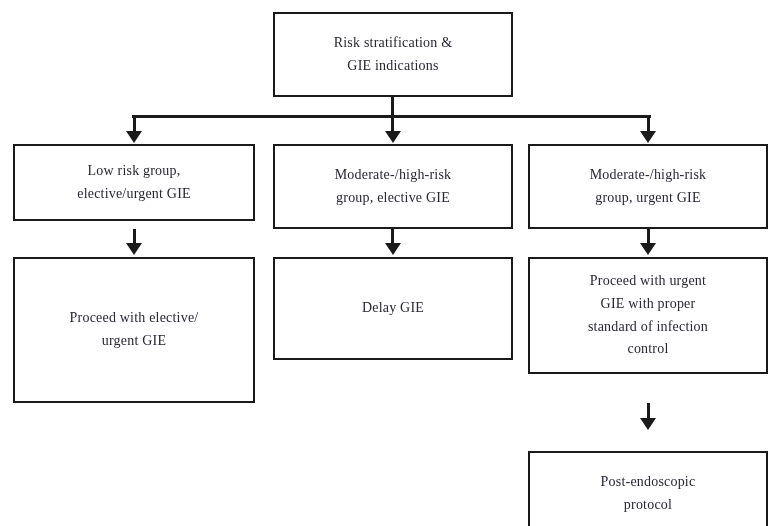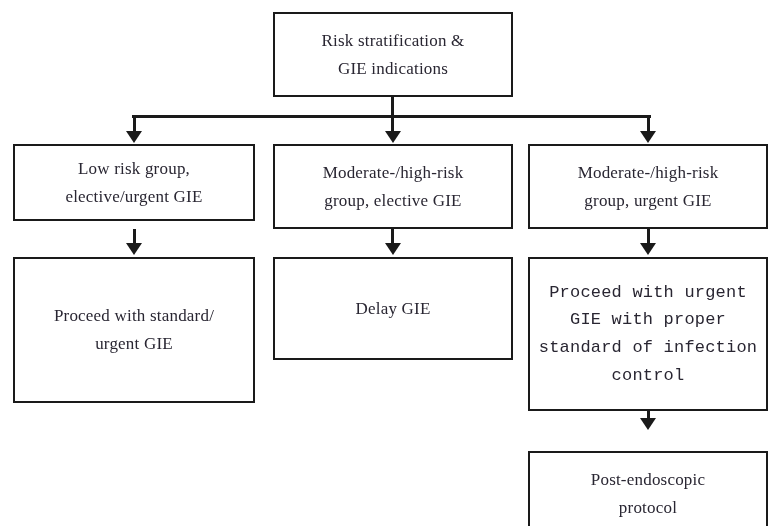--- a/index.html
+++ b/index.html
@@ -22,35 +22,35 @@
   }
   .node {
     position: absolute;
     border: 2px solid var(--border);
     background: var(--background);
     display: flex;
     align-items: center;
     justify-content: center;
   }
   .node .label {
-    font-size: 17px;
+    font-size: 14px;
     line-height: 1.62;
     color: var(--text);
     text-align: center;
     white-space: pre-line;
     letter-spacing: 0.2px;
   }
   
   .n-root        { left: 273px; top:  12px; width: 240px; height:  85px; }
   .n-low-risk    { left:  13px; top: 144px; width: 242px; height:  77px; }
   .n-mod-elec    { left: 273px; top: 144px; width: 240px; height:  85px; }
   .n-mod-urg     { left: 528px; top: 144px; width: 240px; height:  85px; }
   .n-proceed-el  { left:  13px; top: 257px; width: 242px; height: 146px; }
   .n-delay       { left: 273px; top: 257px; width: 240px; height: 103px; }
-  .n-proceed-urg { left: 528px; top: 257px; width: 240px; height: 154px; font-family: Liberation Mono, monospace; }
+  .n-proceed-urg { left: 528px; top: 257px; width: 240px; height: 117px; }
   .n-post        { left: 528px; top: 451px; width: 240px; height:  85px; }
   
   .vline { position: absolute; width: 3px; background: var(--line); }
   .hline { position: absolute; height: 3px; background: var(--line); }
   .arrowhead {
     position: absolute;
     width: 0; height: 0;
     border-left: 8px solid transparent;
     border-right: 8px solid transparent;
     border-top: 12px solid var(--line);
@@ -111,21 +111,21 @@
     <span class="label">Moderate-/high-risk
 group, elective GIE</span>
   </div>
 
   <div class="node n-mod-urg">
     <span class="label">Moderate-/high-risk
 group, urgent GIE</span>
   </div>
 
   <div class="node n-proceed-el">
-    <span class="label">Proceed with standard/
+    <span class="label">Proceed with elective/
 urgent GIE</span>
   </div>
 
   <div class="node n-delay">
     <span class="label">Delay GIE</span>
   </div>
 
   <div class="node n-proceed-urg">
     <span class="label">Proceed with urgent
 GIE with proper

